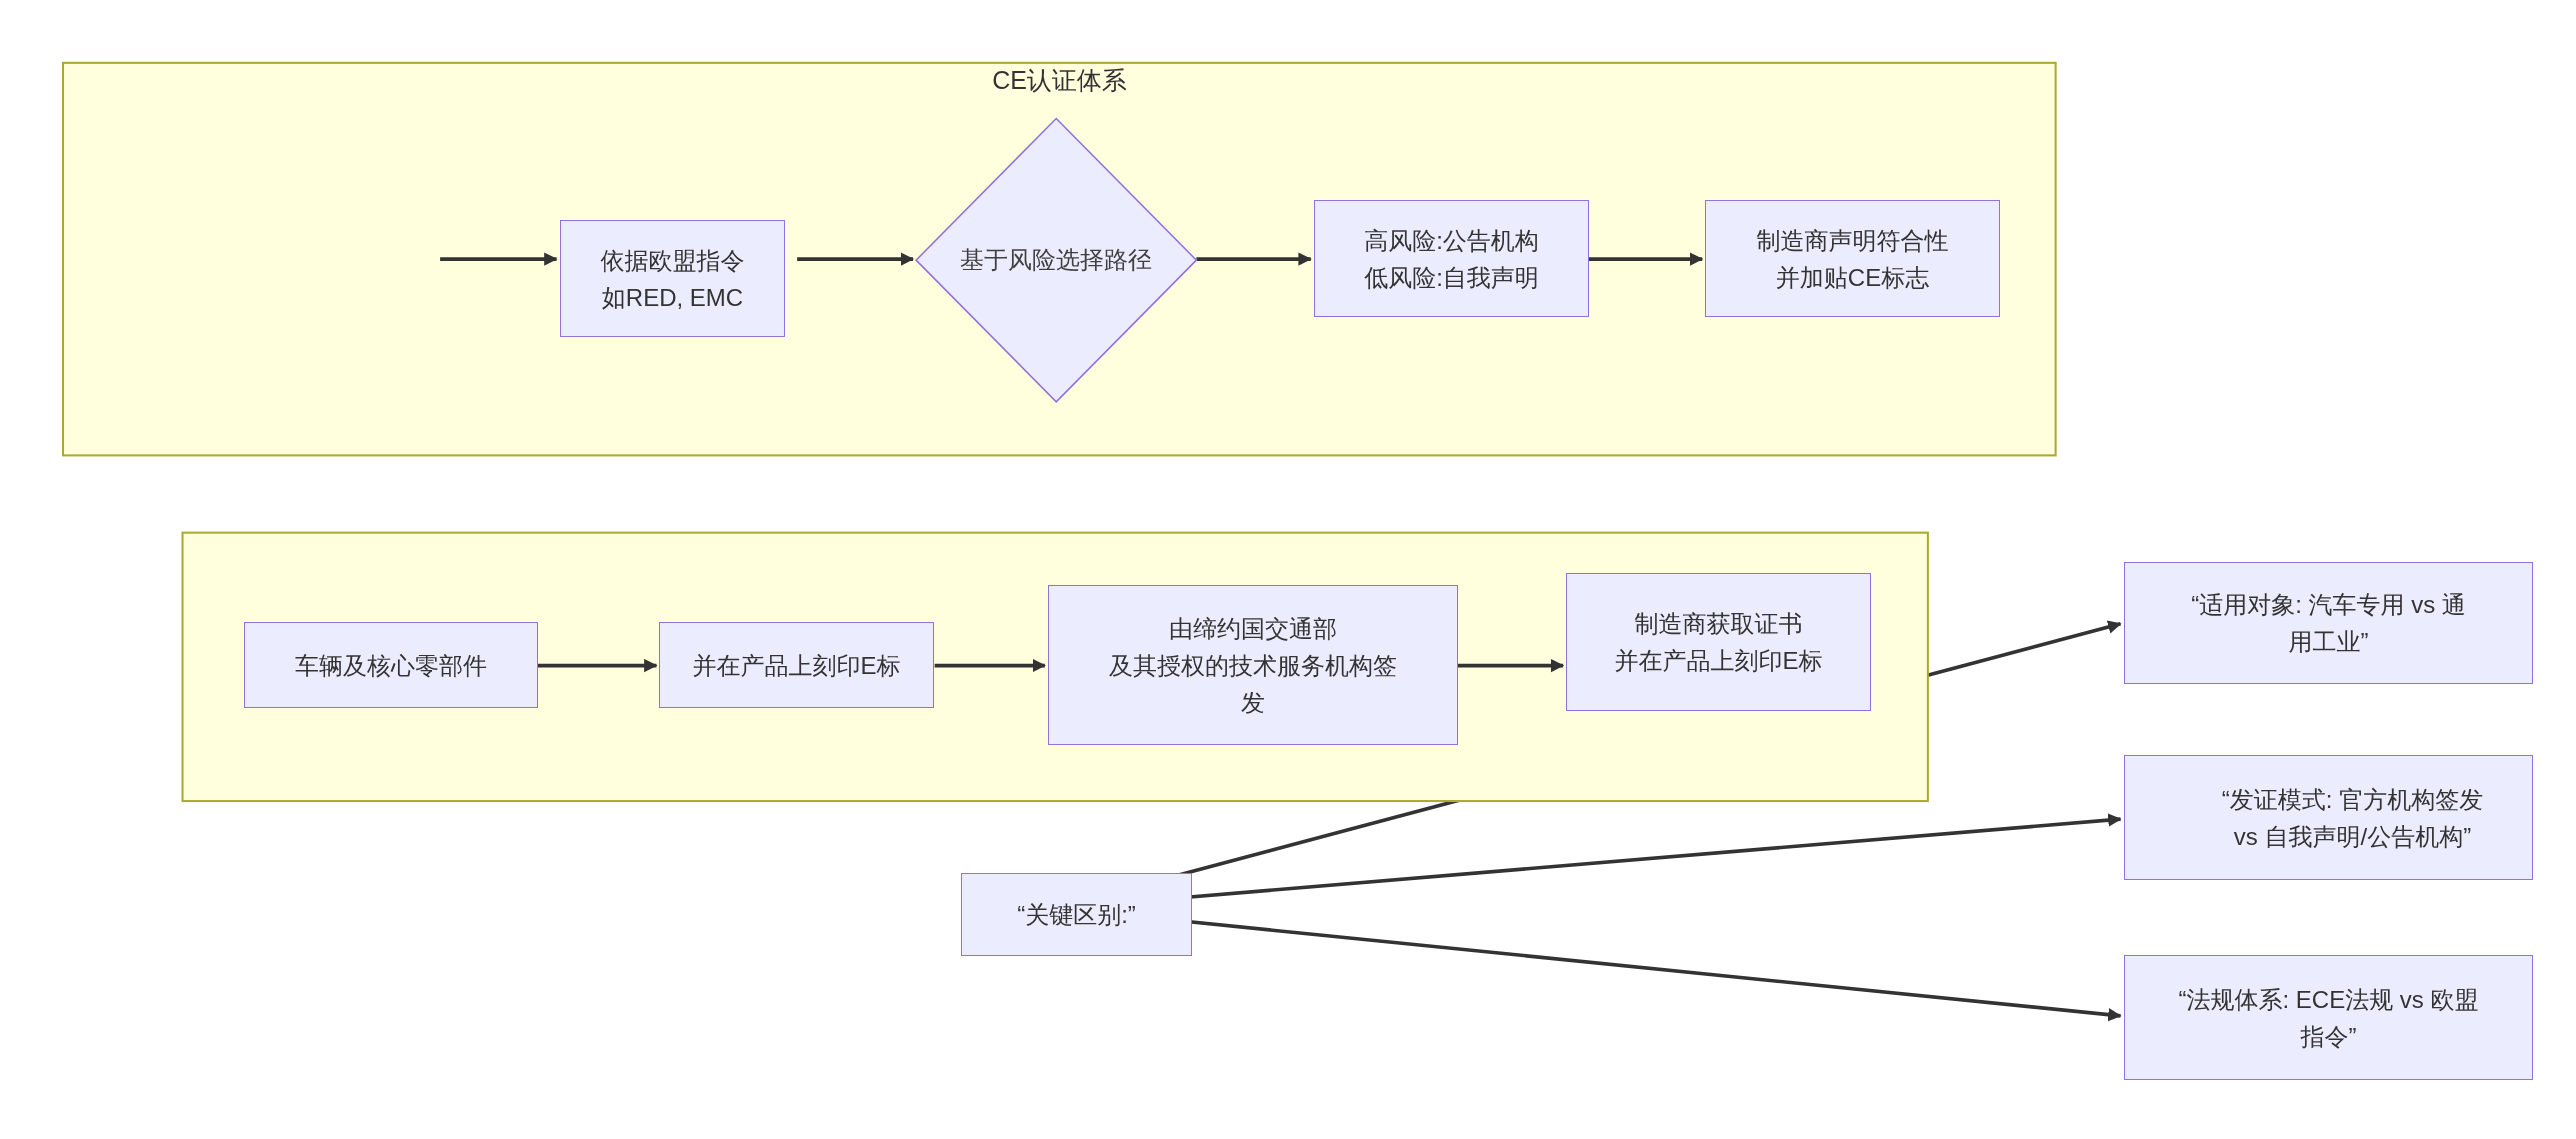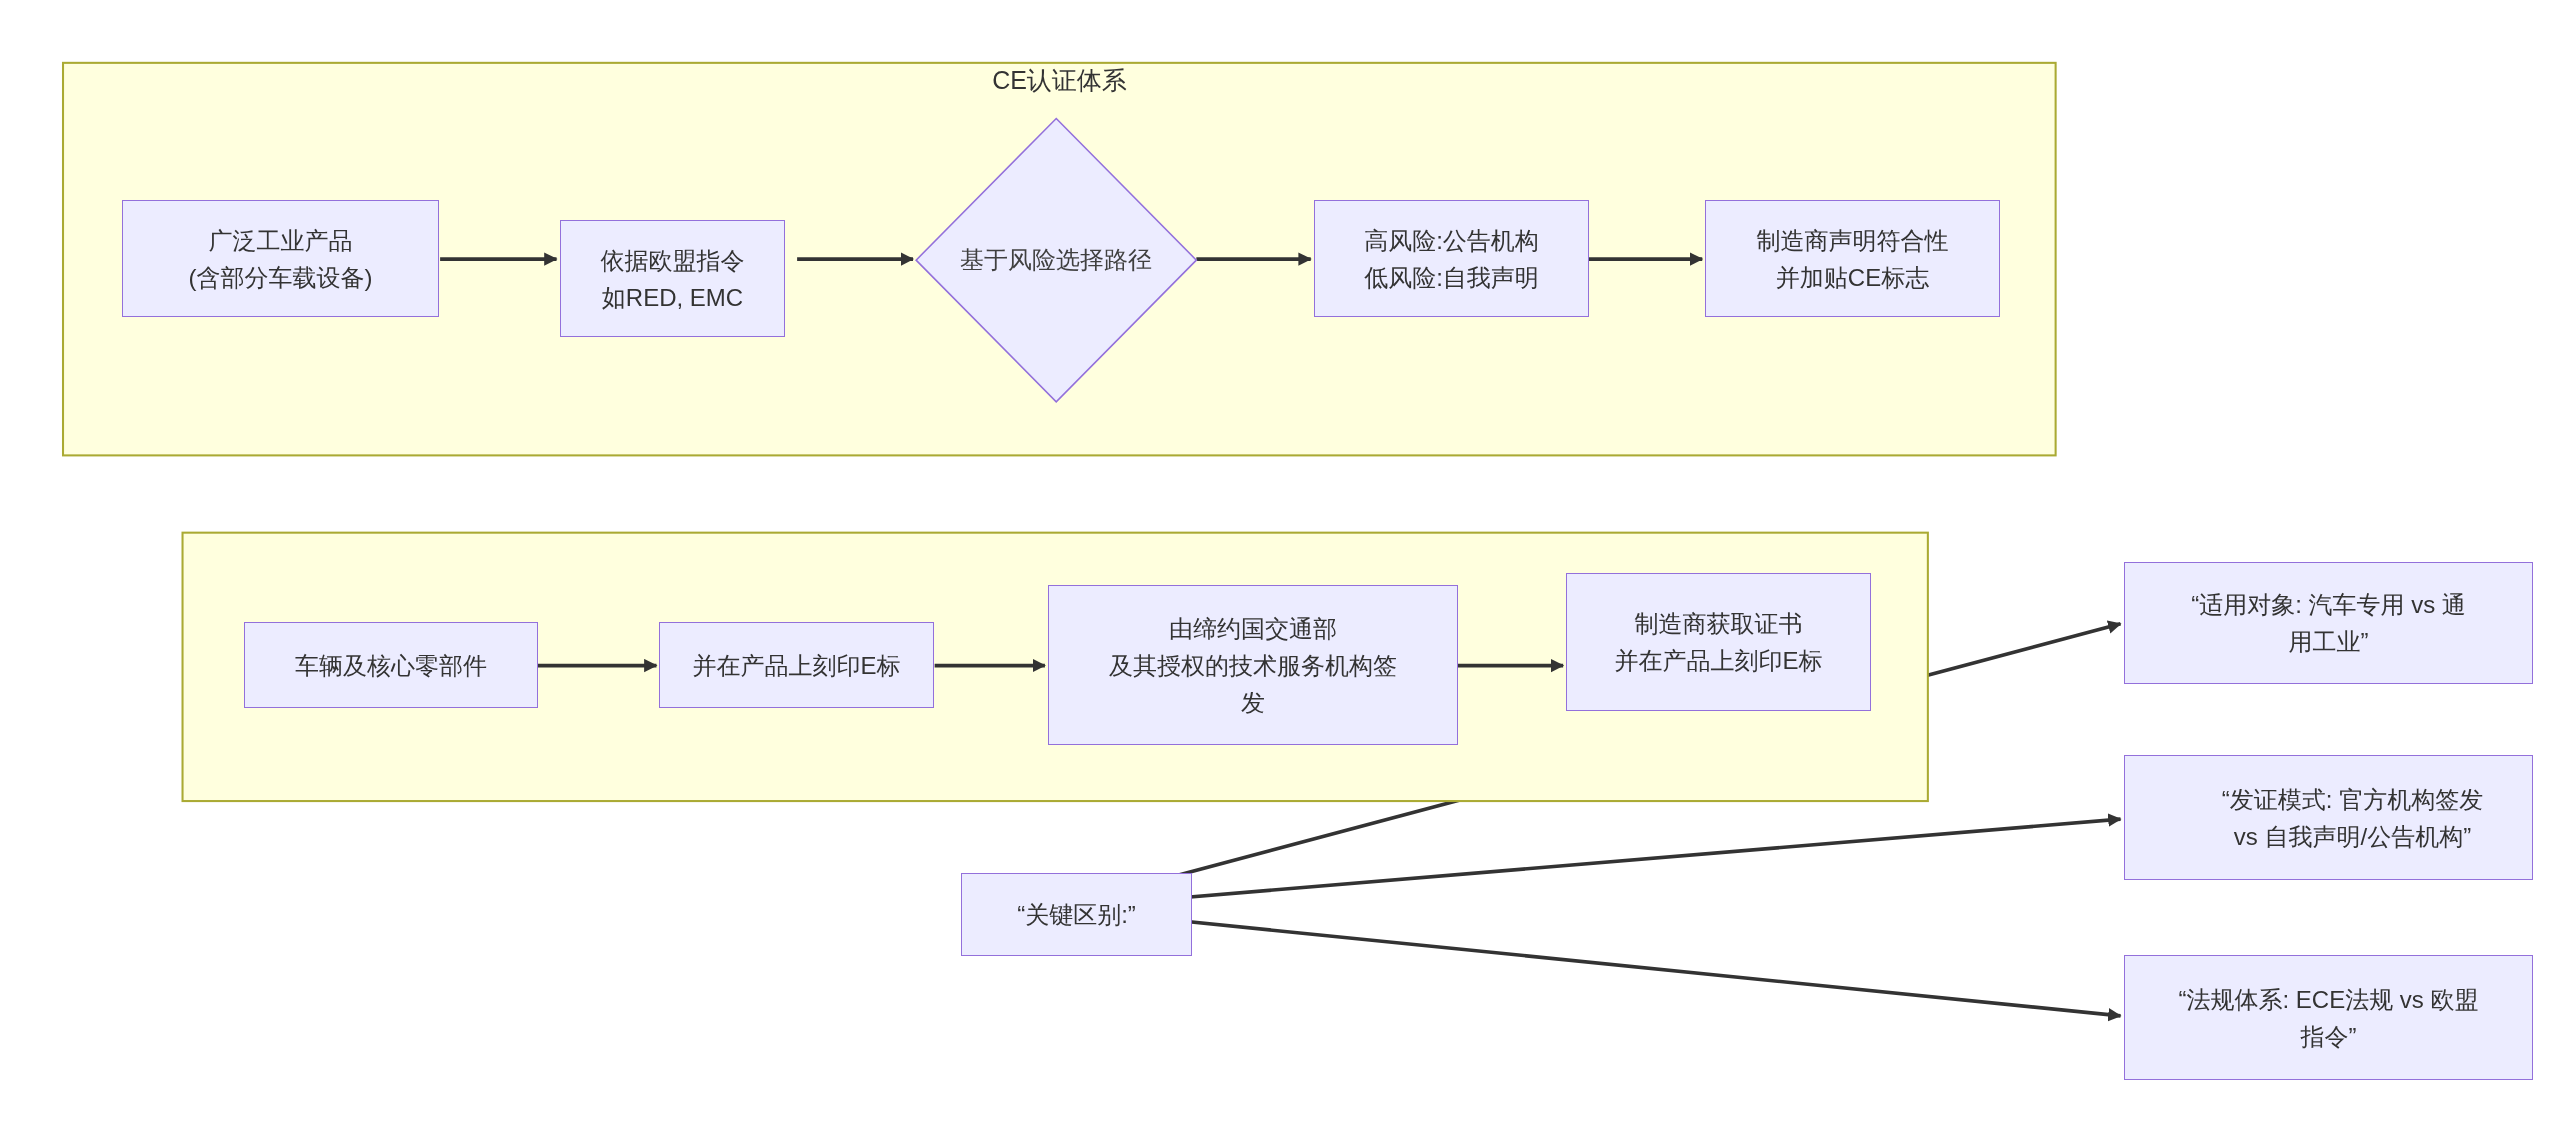--- a/index.html
+++ b/index.html
@@ -72,24 +72,20 @@
     <line x1="2829" y1="1292" x2="3034" y2="1292" stroke="#333333" stroke-width="7" marker-end="url(#arrow)"></line>
 
     <line x1="2275" y1="1744" x2="4116" y2="1590" stroke="#333333" stroke-width="7" marker-end="url(#arrow)"></line>
     <line x1="2275" y1="1786" x2="4116" y2="1972" stroke="#333333" stroke-width="7" marker-end="url(#arrow)"></line>
 
     <polygon points="2050,230 2322,505 2050,780 1778,505" fill="#ECECFF" stroke="#9370DB" stroke-width="3"></polygon>
   </svg>
 
   <div class="cluster-title" style="left:63px; top:65px; width:1993px;">CE认证体系</div>
 
-  <div class="node" style="left:122px; top:200px; width:317px; height:117px;">
-    <div class="ln">广泛工业产品</div>
-    <div class="ln">(含部分车载设备)</div>
-  </div>
 
   <div class="node" style="left:560px; top:200px; width:225px; height:117px;margin-top:20px;">
     <div class="ln">依据欧盟指令</div>
     <div class="ln">如RED, EMC</div>
   </div>
 
   <div class="diamond-label" style="left:916px; top:118px; width:280px; height:283px;">
     <div class="ln">基于风险选择路径</div>
   </div>
 

